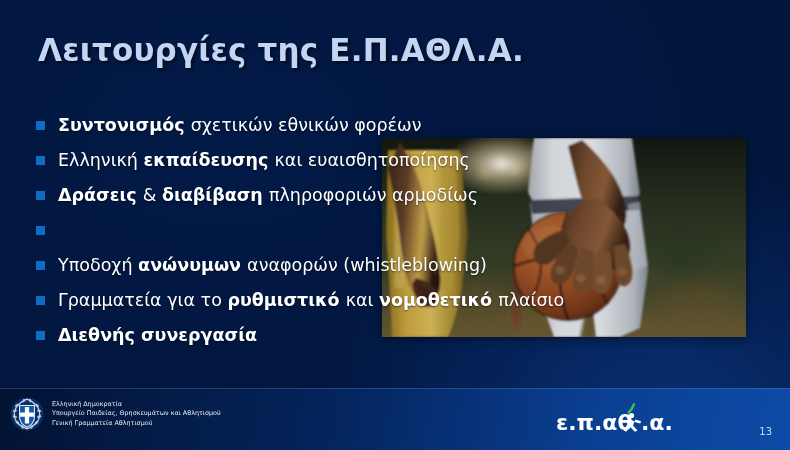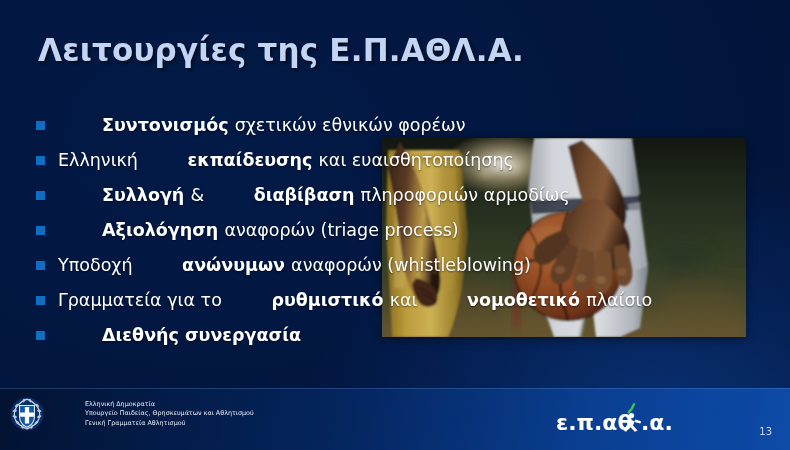--- a/index.html
+++ b/index.html
@@ -81,21 +81,21 @@
     margin-right: 13px;
     flex: 0 0 auto;
   }
   .bullet-text {
     color: #ffffff;
     font-size: 17.5px;
     line-height: 26px;
     white-space: nowrap;
     text-shadow: 0 1px 2px rgba(0,0,0,0.55);
   }
-  .bullet-text b { font-weight: bold; margin-left: 44px; }
+  .bullet-text b { font-weight: bold; }
 
   
   .footer {
     position: absolute;
     left: 0;
     right: 0;
     bottom: 0;
     height: 62px;
     background: linear-gradient(100deg, #021333 0%, #04245c 42%, #0a3f92 75%, #0d4ba8 100%);
   }
@@ -113,21 +113,21 @@
     align-items: center;
   }
   .gov-emblem { width: 34px; height: 34px; flex: 0 0 auto; }
   .gov-text {
     margin-left: 8px;
     color: #e6eefb;
     font-size: 6.4px;
     line-height: 9.6px;
     font-family: "DejaVu Sans", "Liberation Sans", sans-serif;
   }
-  .gov-text div { white-space: nowrap; margin-left: 33px; }
+  .gov-text div { white-space: nowrap; }
 
   .epathla {
     position: absolute;
     left: 556px;
     top: 12px;
     width: 120px;
     height: 36px;
   }
   .epathla svg { display: block; }
 
@@ -304,25 +304,24 @@
     <div class="bullet-row">
       <span class="bullet-mark"></span>
       <span class="bullet-text"><b>Συντονισμός </b><span>σχετικών εθνικών φορέων</span></span>
     </div>
     <div class="bullet-row">
       <span class="bullet-mark"></span>
       <span class="bullet-text"><span>Ελληνική </span><b>εκπαίδευσης </b><span>και ευαισθητοποίησης</span></span>
     </div>
     <div class="bullet-row">
       <span class="bullet-mark"></span>
-      <span class="bullet-text"><b>Συλλογή </b><span>&amp; </span><b>διαβίβαση </b><span>πληροφοριών αρμοδίως</span></span>
-    </div>
-    <div class="bullet-row">
-      <span class="bullet-mark"></span>
-      <span class="bullet-text"><b>Αξιολόγηση </b><span>αναφορών (triage process)</span></span>
+      <span class="bullet-text"><b>Δράσεις </b><span>&amp; </span><b>διαβίβαση </b><span>πληροφοριών αρμοδίως</span></span>
+    </div>
+    <div class="bullet-row">
+      <span class="bullet-mark"></span>
     </div>
     <div class="bullet-row">
       <span class="bullet-mark"></span>
       <span class="bullet-text"><span>Υποδοχή </span><b>ανώνυμων </b><span>αναφορών (whistleblowing)</span></span>
     </div>
     <div class="bullet-row">
       <span class="bullet-mark"></span>
       <span class="bullet-text"><span>Γραμματεία για το </span><b>ρυθμιστικό </b><span>και </span><b>νομοθετικό </b><span>πλαίσιο</span></span>
     </div>
     <div class="bullet-row">

